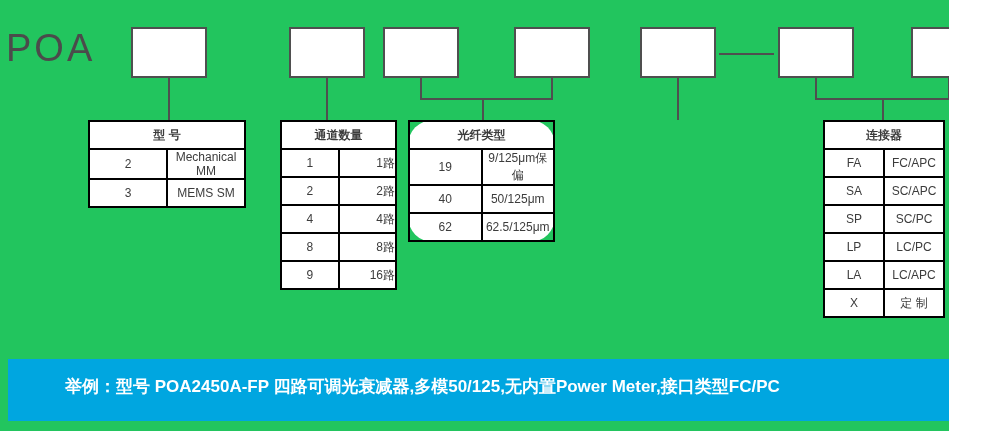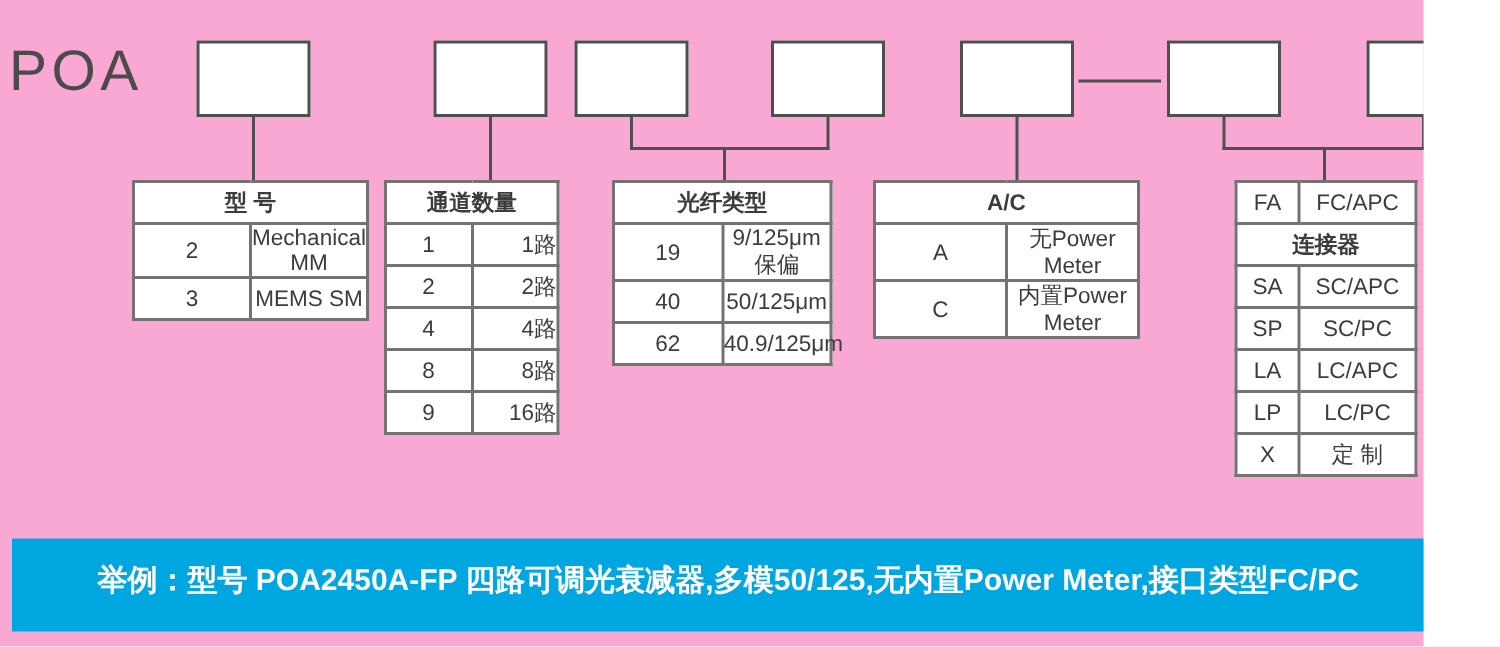--- a/index.html
+++ b/index.html
@@ -1,55 +1,55 @@
 <!DOCTYPE html>
 <html><head>
 <meta charset="utf-8">
 <style>
   html,body { margin:0; padding:0; background:#ffffff; }
   .stage {
-    position:relative; width:949px; height:431px; background:#f9a8d4;
+    position:relative; width:949px; height:431px; background:#22c55e;
     font-family:"Liberation Sans","DejaVu Sans",sans-serif; overflow:hidden;
   }
   .poa {
     position:absolute; left:6px; top:28px;
     font-size:38px; line-height:40px; color:#4b4b4b; letter-spacing:3px;
   }
   .code-box {
     position:absolute; top:27px; width:72px; height:47px;
     border:2px solid #4f4f4f; background:#ffffff;
   }
   .cline { position:absolute; background:#4f4f4f; }
   table.ltable {
     position:absolute; top:120px; border-collapse:collapse; table-layout:fixed;
     color:#3c3c3c; background:#ffffff;
   }
-  table.ltable th, table.ltable td { border:2px solid #737373; font-size:15px; }
+  table.ltable th, table.ltable td { border:2px solid #000000; font-size:12px; }
   table.ltable th { font-weight:bold; height:26px; text-align:center; padding:0; }
   table.ltable td { height:26px; padding:0; }
   td.code { text-align:center; }
   td.desc { text-align:center; padding-left:11px; }
   td.desc-c { text-align:right; }
   .t-model { left:88px; width:158px; }
   .t-model td { height:28px; }
   .t-model .code { width:35px; }
-  .t-channels { left:256px; width:117px; }
+  .t-channels { left:280px; width:117px; }
   .t-channels .code { width:38px; }
-  .t-fiber { left:408px; width:147px; }
+  .t-fiber { left:408px; width:147px;border-radius:25px; }
   .t-fiber .code { width:44px; }
   .t-ac { left:582px; width:178px; }
   .t-ac .code { width:38px; }
   .t-connector { left:823px; width:122px; }
   .t-connector .code { width:40px; }
   .example-bar {
     position:absolute; left:8px; top:359px; width:978px; height:62px;
     background:#00a6e0; display:flex; align-items:center;
     padding-left:57px; padding-bottom:8px; box-sizing:border-box;
   }
-  .example-bar span { color:#ffffff; font-weight:bold; font-size:20px; }
+  .example-bar span { color:#ffffff; font-weight:bold; font-size:17px; }
 </style>
 </head>
 <body>
 
 <div class="stage">
 
   <div class="poa">POA</div>
 
   <div class="code-box" style="left:131px;"></div>
   <div class="code-box" style="left:289px;"></div>
@@ -124,65 +124,50 @@
     <tr>
       <td class="code">19</td>
       <td class="desc">9/125μm保偏</td>
         </tr>
     <tr>
       <td class="code">40</td>
       <td class="desc">50/125μm</td>
         </tr>
     <tr>
       <td class="code">62</td>
-      <td class="desc">40.9/125μm</td>
+      <td class="desc">62.5/125μm</td>
         </tr>
   </tbody>
     </table>
 
-  <table class="ltable t-ac">
-    <tbody>
-        <tr>
-          <th colspan="2">A/C</th>
-        </tr>
-    <tr>
-      <td class="code">A</td>
-      <td class="desc">无Power Meter</td>
-        </tr>
-    <tr>
-      <td class="code">C</td>
-      <td class="desc">内置Power Meter</td>
-        </tr>
-  </tbody>
-    </table>
 
   <table class="ltable t-connector">
     <tbody>
         <tr>
+          <th colspan="2">连接器</th>
+        </tr>
+    <tr>
       <td class="code">FA</td>
       <td class="desc">FC/APC</td>
-        </tr>
-    <tr>
-          <th colspan="2">连接器</th>
         </tr>
     <tr>
       <td class="code">SA</td>
       <td class="desc">SC/APC</td>
         </tr>
     <tr>
       <td class="code">SP</td>
       <td class="desc">SC/PC</td>
         </tr>
     <tr>
+      <td class="code">LP</td>
+      <td class="desc">LC/PC</td>
+        </tr>
+    <tr>
       <td class="code">LA</td>
       <td class="desc">LC/APC</td>
-        </tr>
-    <tr>
-      <td class="code">LP</td>
-      <td class="desc">LC/PC</td>
         </tr>
     <tr>
       <td class="code">X</td>
       <td class="desc">定 制</td>
         </tr>
   </tbody>
     </table>
 
   <div class="example-bar">
     <span>举例：型号 POA2450A-FP 四路可调光衰减器,多模50/125,无内置Power Meter,接口类型FC/PC</span>

